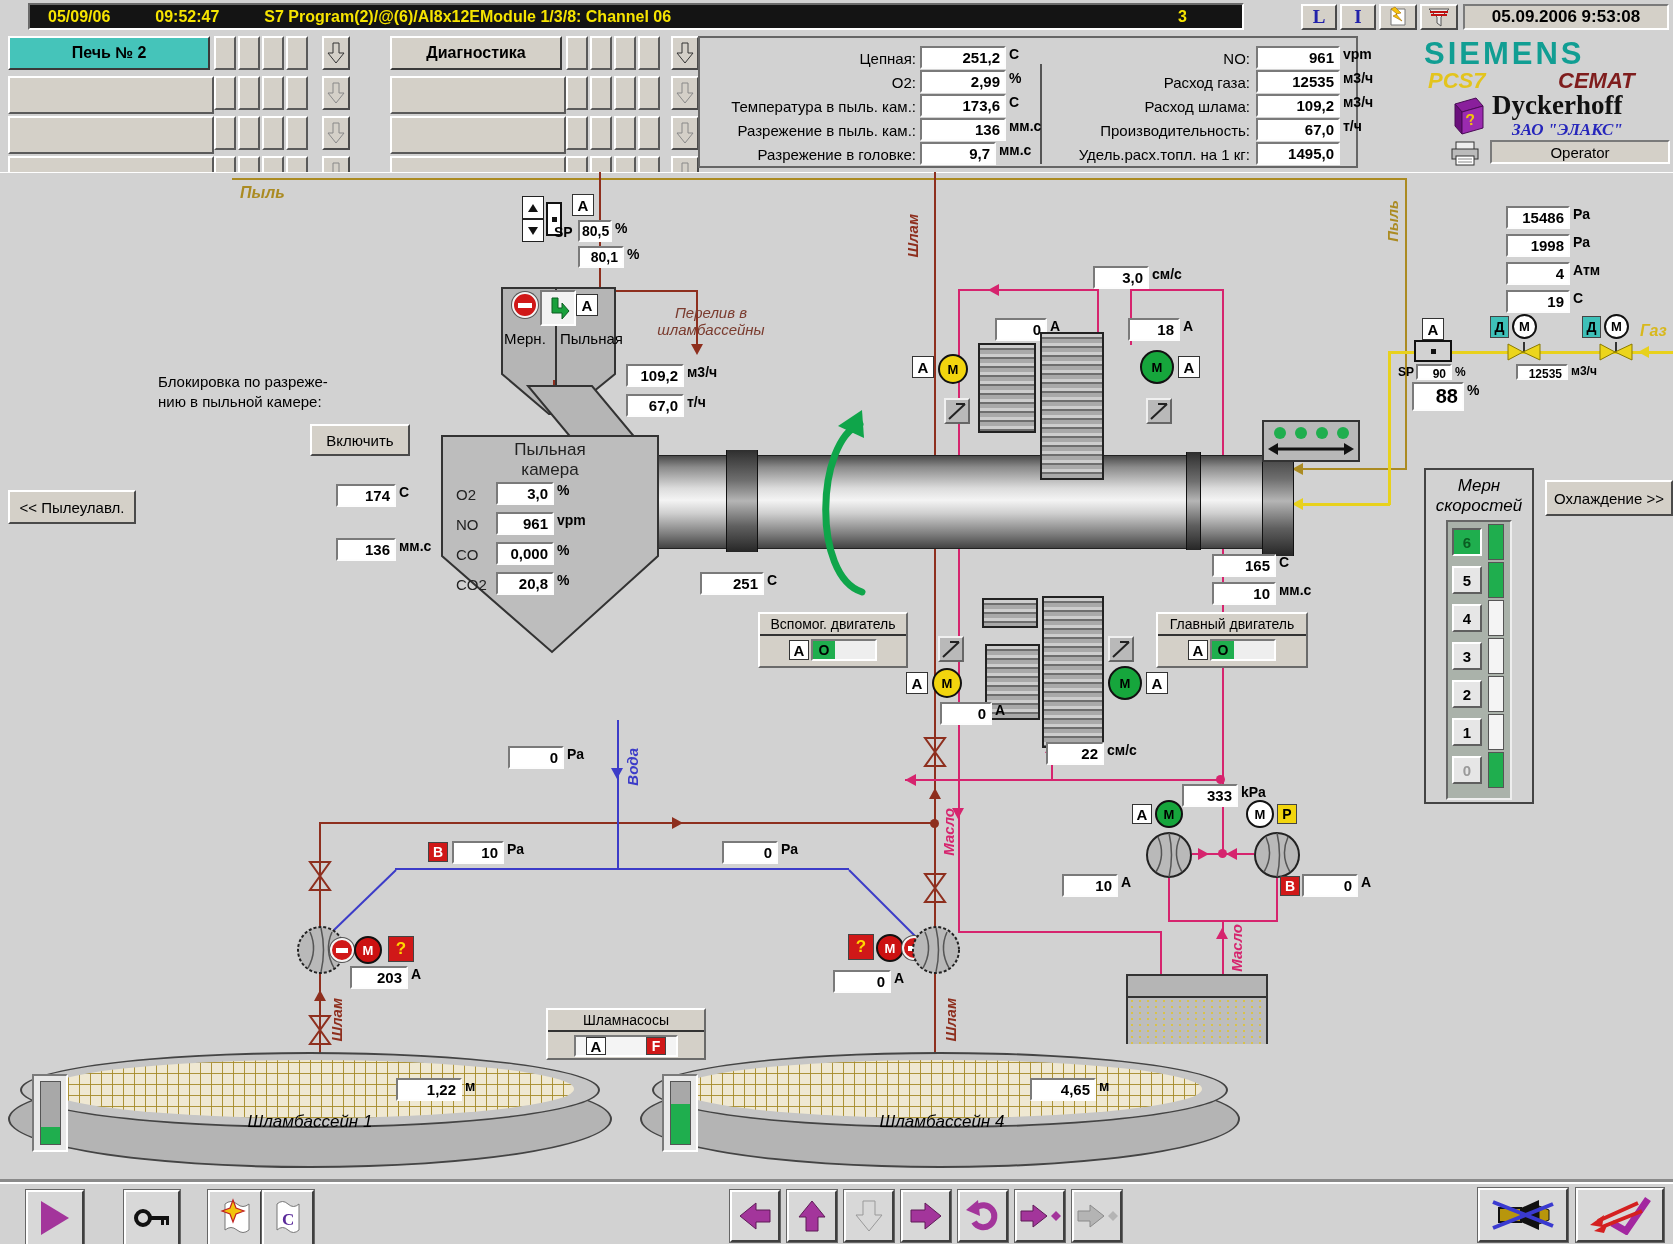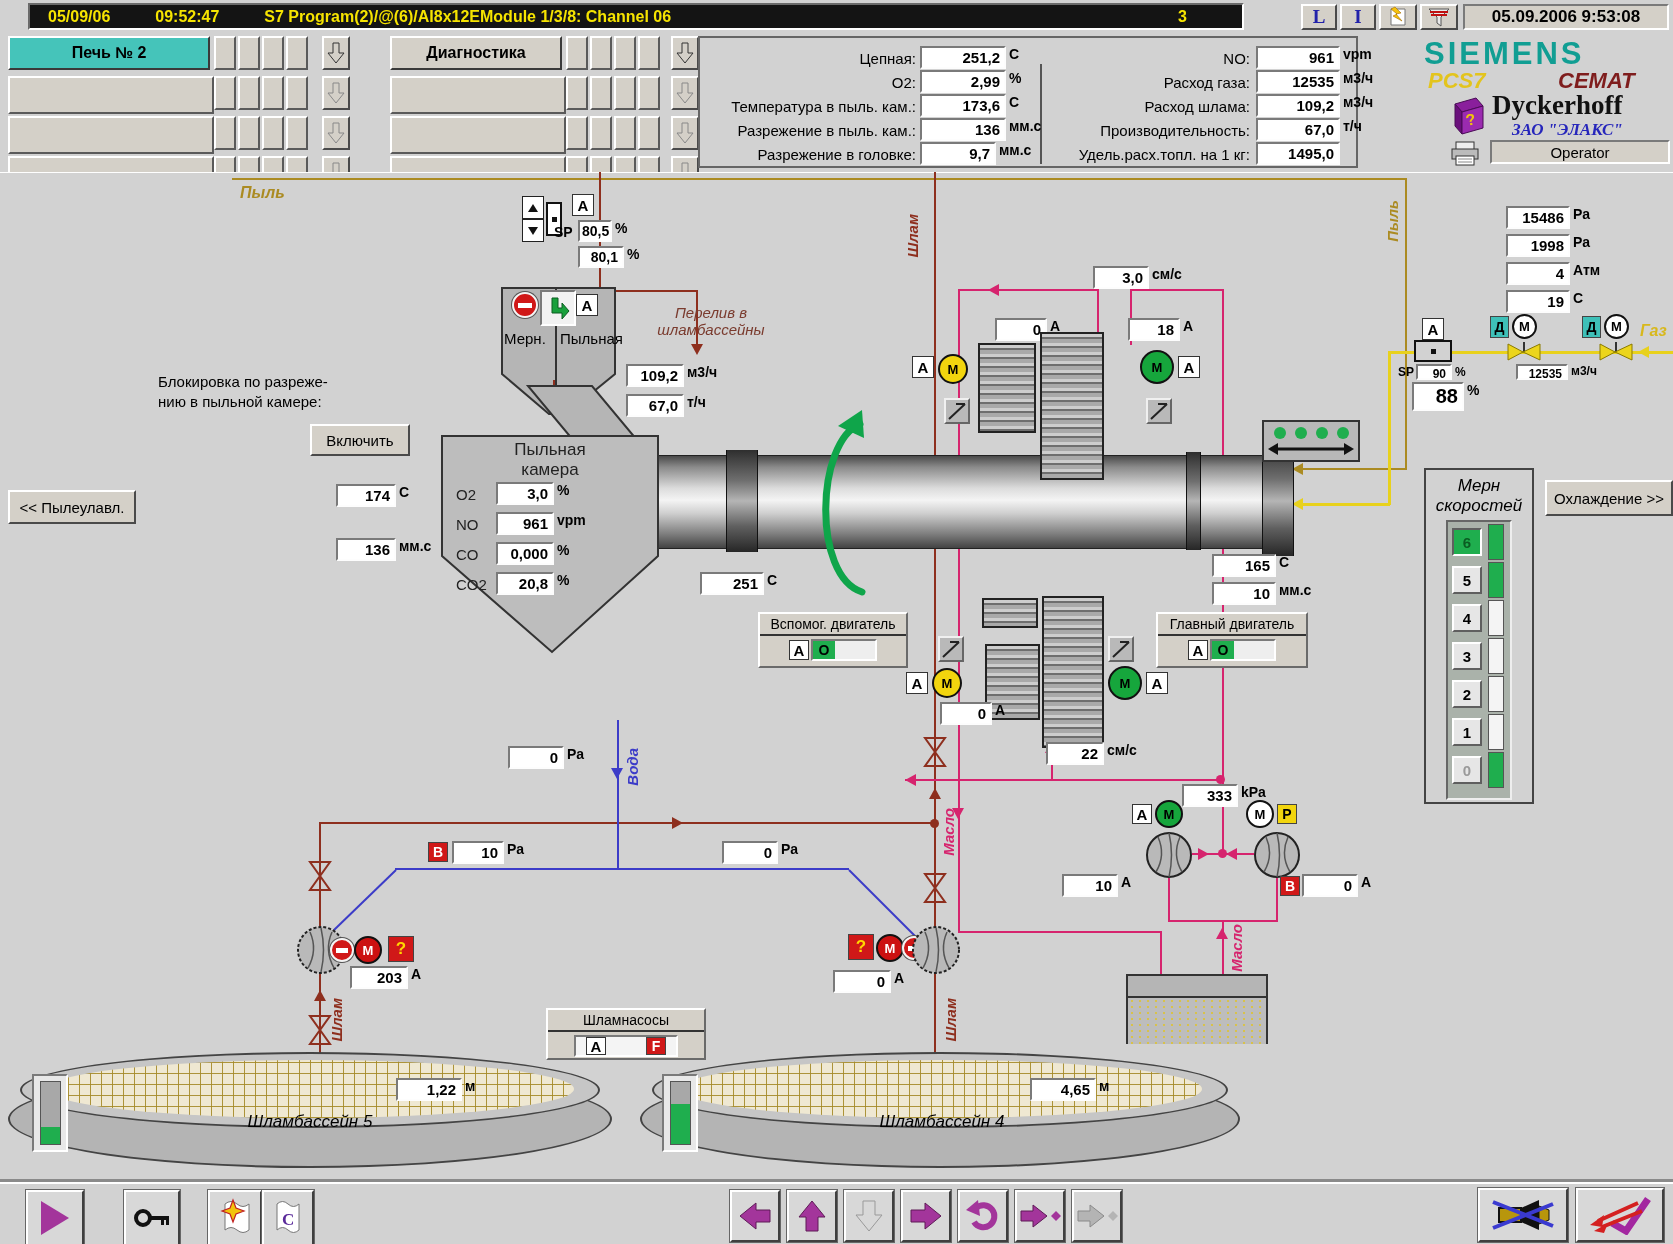--- a/index.html
+++ b/index.html
@@ -677,21 +677,21 @@
     <div style="position:absolute;left:46px;top:8px;width:528px;height:58px;border-radius:50%;background-color:#efe8d2;background-image:repeating-linear-gradient(90deg,rgba(165,138,40,.9) 0 1px,transparent 1px 11px),repeating-linear-gradient(0deg,rgba(165,138,40,.9) 0 1px,transparent 1px 11px)"></div>
     <div class="sunken" style="position:absolute;left:32px;top:22px;width:36px;height:78px;background:#e8e8e8;box-sizing:border-box">
       <div style="position:absolute;left:6px;top:5px;width:19px;height:62px;background:#a8a8a8;border:1px solid #555">
           <div style="position:absolute;left:0;bottom:0;width:100%;height:17px;background:#1fae4e"></div>
         </div>
     </div>
     <div class="vbox" style="left:396px;top:26px">
         <span class="vf" style="width:66px">1,22</span>
         <span class="vu">м</span>
       </div>
-    <div style="position:absolute;left:150px;top:60px;width:320px;text-align:center;font-style:italic;font-size:17px">Шламбассейн 5</div>
+    <div style="position:absolute;left:150px;top:60px;width:320px;text-align:center;font-style:italic;font-size:17px">Шламбассейн 1</div>
   </div>
   <div class="abs" style="left:632px;top:880px;width:616px;height:130px">
     <div style="position:absolute;left:8px;top:18px;width:600px;height:98px;border-radius:50%;background:#b4b4b4;border:2px solid #444;box-sizing:border-box"></div>
     <div style="position:absolute;left:20px;top:0;width:576px;height:76px;border-radius:50%;background:#c6c6c6;border:2px solid #444;box-sizing:border-box"></div>
     <div style="position:absolute;left:46px;top:8px;width:524px;height:58px;border-radius:50%;background-color:#efe8d2;background-image:repeating-linear-gradient(90deg,rgba(165,138,40,.9) 0 1px,transparent 1px 11px),repeating-linear-gradient(0deg,rgba(165,138,40,.9) 0 1px,transparent 1px 11px)"></div>
     <div class="sunken" style="position:absolute;left:30px;top:22px;width:36px;height:78px;background:#e8e8e8;box-sizing:border-box">
       <div style="position:absolute;left:6px;top:5px;width:19px;height:62px;background:#a8a8a8;border:1px solid #555">
           <div style="position:absolute;left:0;bottom:0;width:100%;height:40px;background:#1fae4e"></div>
         </div>
     </div>

